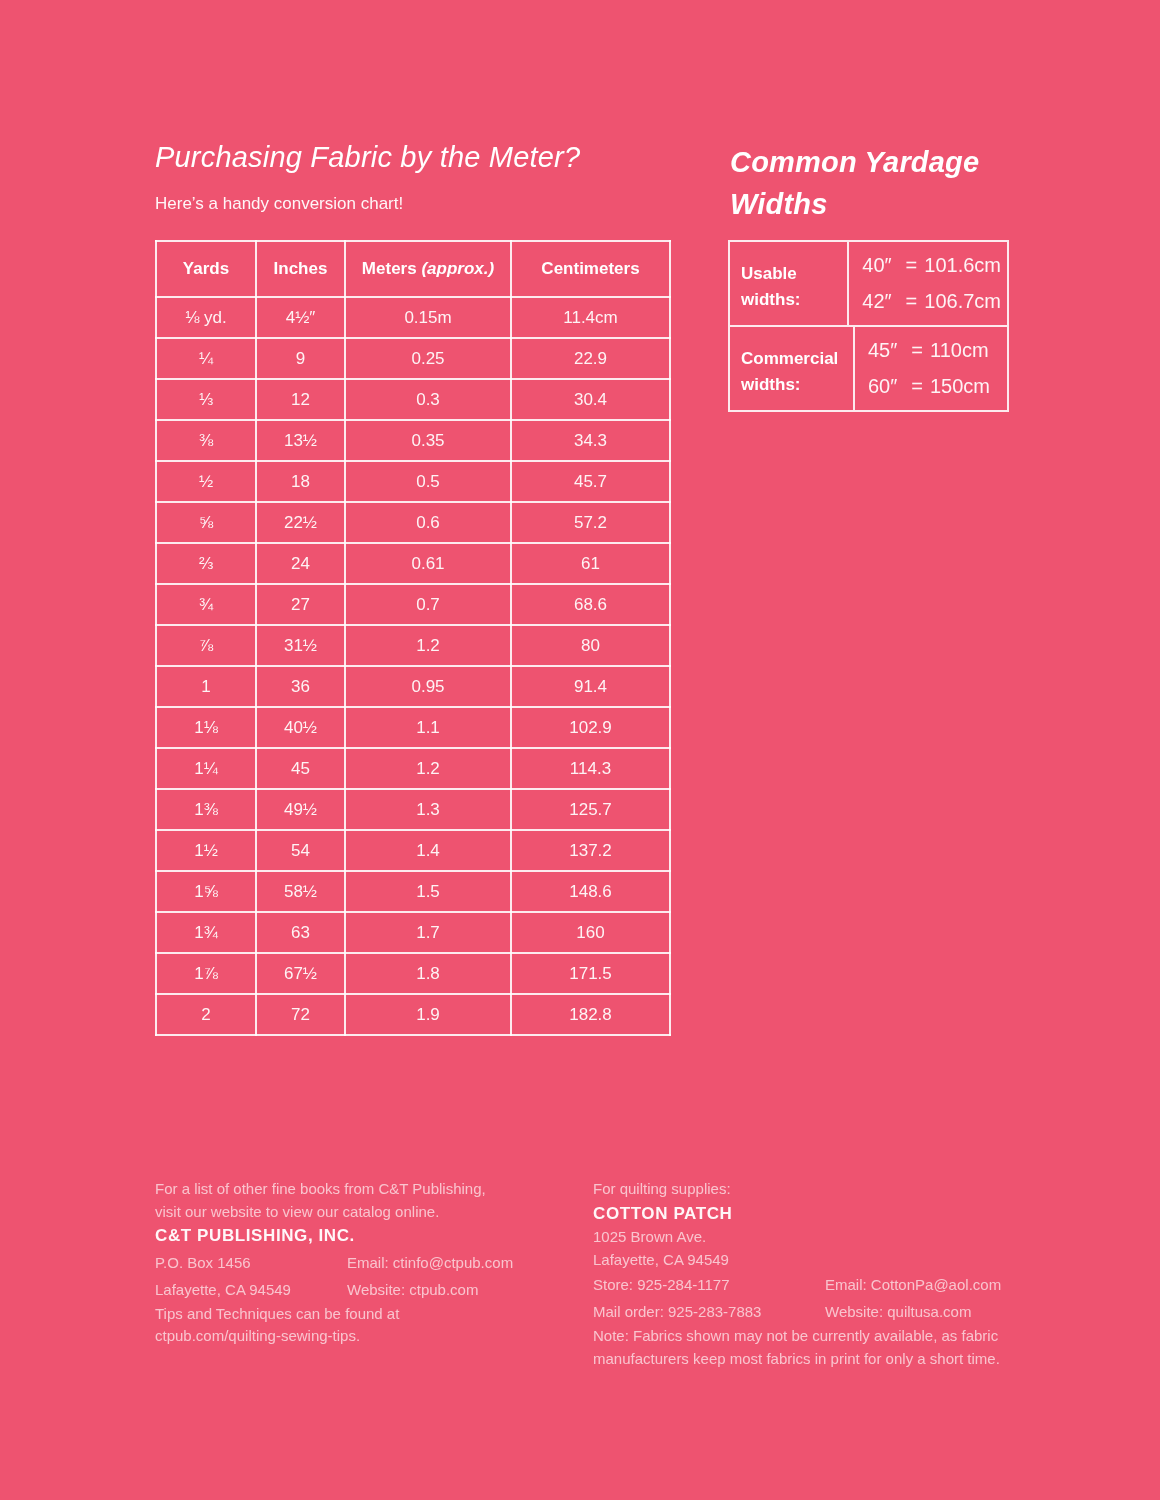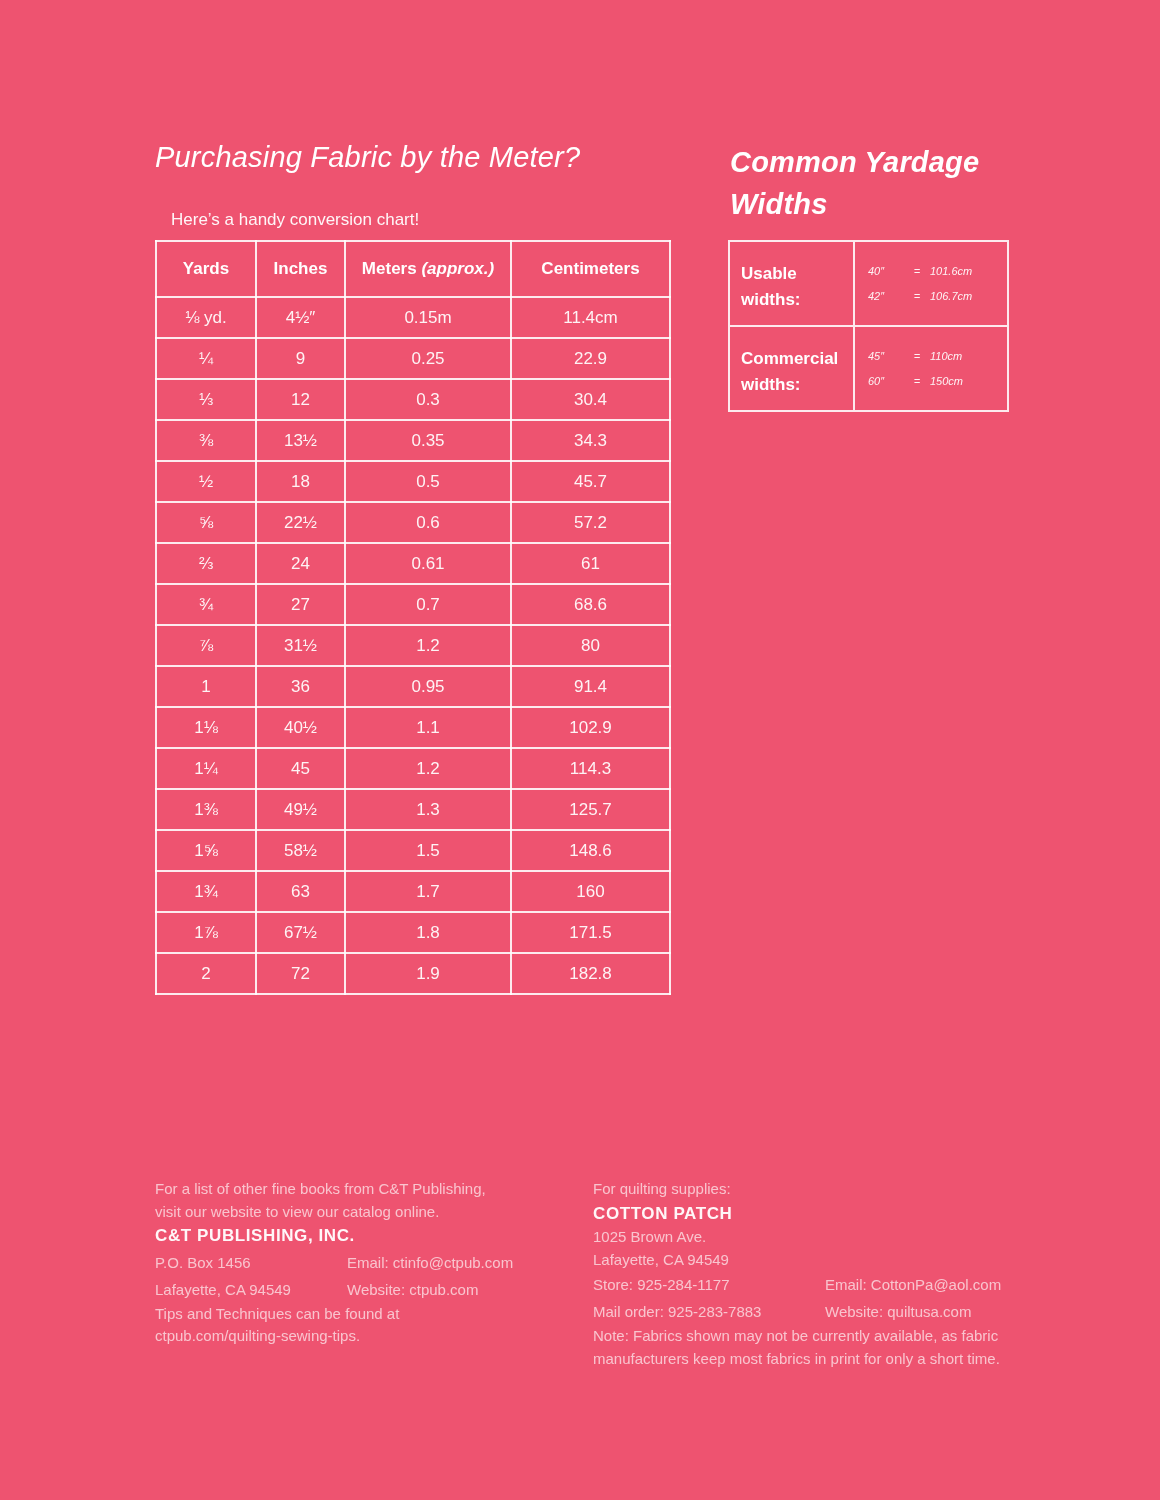--- a/index.html
+++ b/index.html
@@ -15,21 +15,21 @@
     overflow:hidden;
   }
 
   
   .main-title {
     position:absolute; left:155px; top:141px; margin:0;
     font-size:29px; font-weight:normal; font-style:italic;
     color:#ffffff; letter-spacing:0.2px;
   }
   .subtitle {
-    position:absolute; left:155px; top:194px; margin:16px;
+    position:absolute; left:155px; top:194px; margin:0;
     font-size:17px; color:rgba(255,255,255,0.95);
   }
   .widths-title {
     position:absolute; left:730px; top:141px; margin:0;
     font-size:29px; font-weight:bold; font-style:italic;
     color:#ffffff; line-height:1.45; letter-spacing:0.2px;
   }
 
   
   .conv-table {
@@ -67,21 +67,21 @@
     border-right:2px solid rgba(255,255,255,0.88);
     padding:19px 6px 13px 11px;
     font-weight:bold; font-size:17px; line-height:1.5; color:#ffffff;
   }
   .widths-values {
     flex:1; padding:12px 6px 12px 13px;
     display:flex; flex-direction:column; justify-content:center; gap:13px;
   }
   .widths-entry {
     display:grid; grid-template-columns:36px 26px auto;
-    font-size:11px; color:rgba(255,255,255,0.93);font-style:italic;
+    font-size:20px; color:rgba(255,255,255,0.93);
   }
   .widths-entry .eq { text-align:center; }
 
   
   .footer-col { position:absolute; font-size:15px; color:rgba(255,255,255,0.66); }
   .footer-left  { left:155px; top:1178px; width:420px; }
   .footer-right { left:593px; top:1178px; width:480px; }
   .footer-col p { margin:0; line-height:1.5; }
   .footer-company {
     margin:0; font-size:17px; font-weight:bold; letter-spacing:0.6px;
@@ -196,20 +196,26 @@
           <td>1.2</td>
           <td>114.3</td>
         </tr>
         <tr>
           <td>1⅜</td>
           <td>49½</td>
           <td>1.3</td>
           <td>125.7</td>
         </tr>
         <tr>
+          <td>1½</td>
+          <td>54</td>
+          <td>1.4</td>
+          <td>137.2</td>
+        </tr>
+        <tr>
           <td>1⅝</td>
           <td>58½</td>
           <td>1.5</td>
           <td>148.6</td>
         </tr>
         <tr>
           <td>1¾</td>
           <td>63</td>
           <td>1.7</td>
           <td>160</td>

